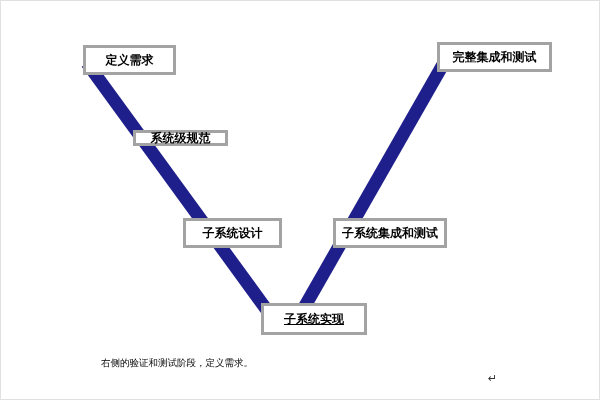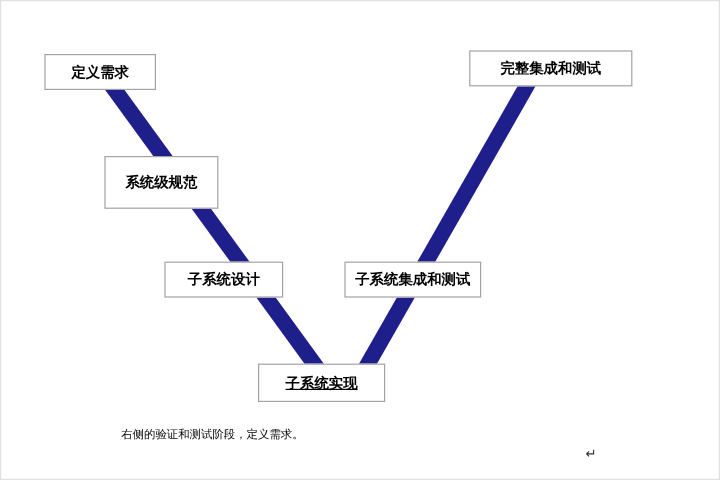--- a/index.html
+++ b/index.html
@@ -20,29 +20,30 @@
     position: absolute;
     left: 0;
     top: 0;
     width: 598px;
     height: 398px;
   }
   .node {
     position: absolute;
     box-sizing: border-box;
     background: #ffffff;
-    border: 1px solid #a3a3a3;
+    border: 3px solid #a3a3a3;
     display: flex;
     align-items: center;
     justify-content: center;
     font-weight: bold;
     font-size: 12px;
     color: #000000;
     white-space: nowrap;
     z-index: 2;
+    margin-left: 46px;
   }
   .caption {
     position: absolute;
     left: 100px;
     top: 355px;
     font-size: 9.5px;
     line-height: 1.45;
     color: #000000;
     z-index: 2;
   }
@@ -60,30 +61,30 @@
 
 <div class="page">
 
   <svg class="vlines" viewBox="0 0 598 398" xmlns="http://www.w3.org/2000/svg">
     <line x1="86" y1="62" x2="268" y2="312" stroke-width="13" stroke="#1f1f8c"></line>
     <line x1="444" y1="60" x2="300" y2="312" stroke-width="13" stroke="#1f1f8c"></line>
   </svg>
 
   <div class="node" style="left:36px; top:44px; width:93px; height:30px;">定义需求</div>
 
-  <div class="node" style="left:86px; top:129px; width:95px; height:44px;">系统级规范</div>
+  <div class="node" style="left:86px; top:129px; width:95px; height:16px;">系统级规范</div>
 
   <div class="node" style="left:136px; top:217px; width:99px; height:30px;">子系统设计</div>
 
   <div class="node" style="left:214px; top:302px; width:106px; height:32px;text-decoration:underline;">子系统实现</div>
 
   <div class="node" style="left:286px; top:217px; width:114px; height:30px;">子系统集成和测试</div>
 
 
-  <div class="node" style="left:390px; top:41px; width:136px; height:30px;font-family:Liberation Serif, serif;">完整集成和测试</div>
+  <div class="node" style="left:390px; top:41px; width:115px; height:30px;font-family:Liberation Serif, serif;">完整集成和测试</div>
 
   <div class="caption">
     <div>右侧的验证和测试阶段，定义需求。</div>
   </div>
 
   <div class="return-mark">↵</div>
 
 </div>
 
 </body></html>

